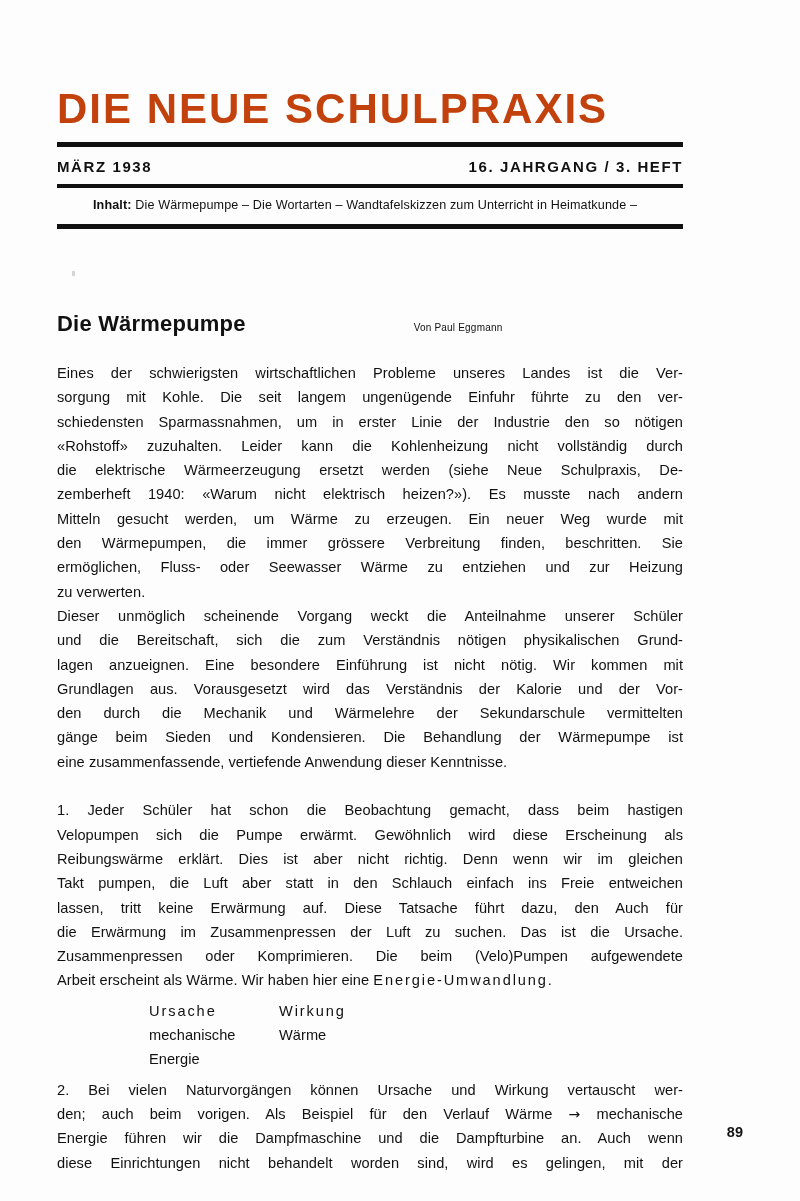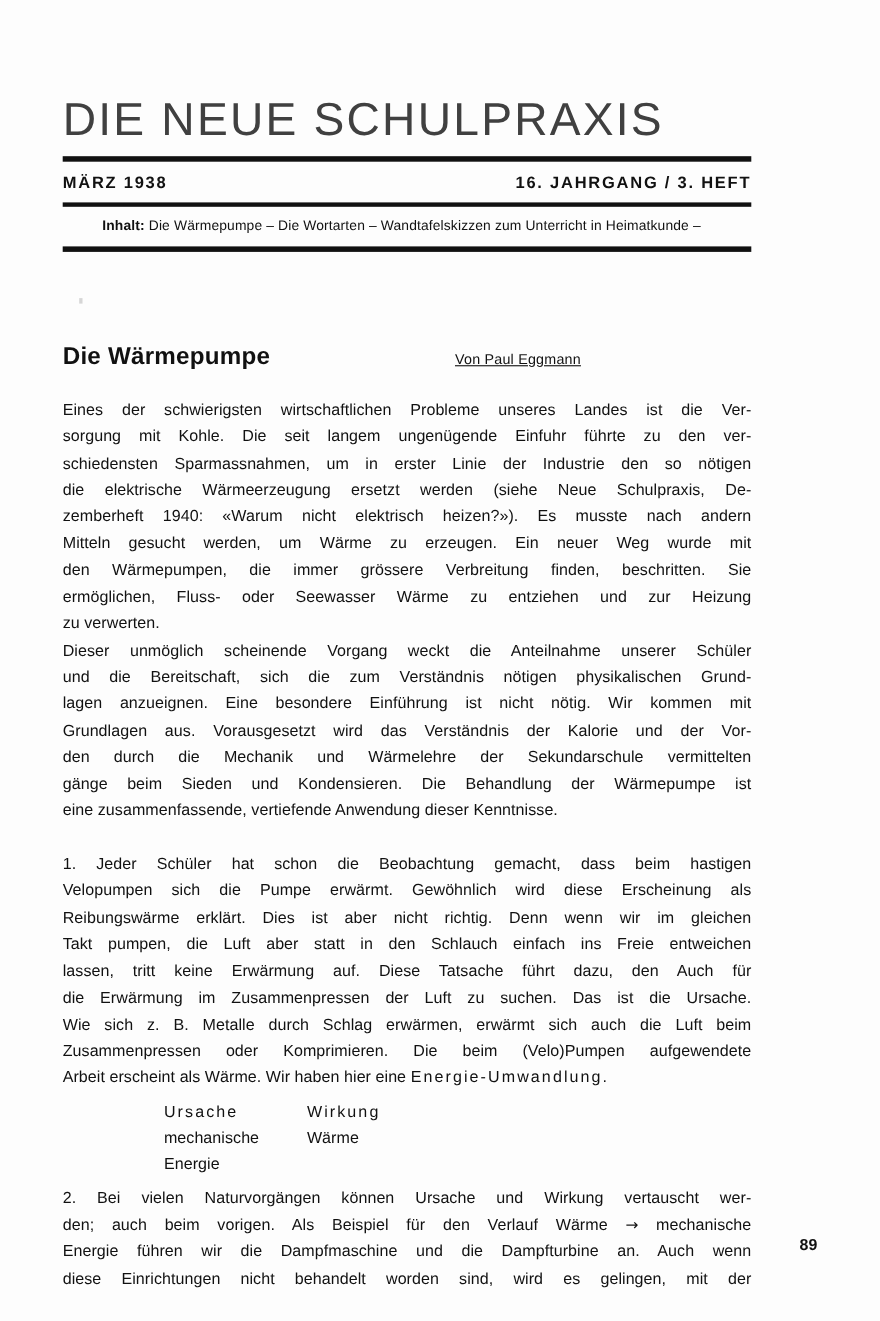--- a/index.html
+++ b/index.html
@@ -25,25 +25,25 @@
   .content {
     position: absolute;
     left: 57px;
     top: 0;
     width: 626px;
   }
 
   
   .masthead {
     margin-top: 86px;
-    font-weight: normal;
+    font-weight: bold;
     font-size: 42px;
     line-height: 46px;
     letter-spacing: 2.0px;
-    color: #404040;
+    color: #c2410c;
     transform: scaleX(1.0);
     transform-origin: left center;
     white-space: nowrap;
   }
   .rule-thick {
     height: 5px;
     background: #111111;
     margin-top: 10px;
   }
   .rule-medium {
@@ -80,26 +80,25 @@
     justify-content: flex-start;
     margin-top: 82px;
   }
   .article-title {
     font-size: 22px;
     font-weight: bold;
     letter-spacing: 0.2px;
     white-space: nowrap;
   }
   .article-author {
-    font-size: 13px;
+    font-size: 10px;
     font-weight: normal;
     letter-spacing: 0.2px;
     margin-left: 168px;
     white-space: nowrap;
-    text-decoration: underline;
   }
 
   .body-block {
     margin-top: 24px;
     font-size: 14.6px;
     line-height: 24.3px;
     text-align: justify;
     letter-spacing: 0.05px;
   }
   .body-block p { margin: 0; }
@@ -184,20 +183,21 @@
       <span class="article-title">Die Wärmepumpe</span>
       <span class="article-author">Von Paul Eggmann</span>
     </div>
 
     <div class="body-block">
 
       <p>
         <span class="ln">Eines der schwierigsten wirtschaftlichen Probleme unseres Landes ist die Ver-</span>
         <span class="ln">sorgung mit Kohle. Die seit langem ungenügende Einfuhr führte zu den ver-</span>
         <span class="ln">schiedensten Sparmassnahmen, um in erster Linie der Industrie den so nötigen</span>
+        <span class="ln">«Rohstoff» zuzuhalten. Leider kann die Kohlenheizung nicht vollständig durch</span>
         <span class="ln">die elektrische Wärmeerzeugung ersetzt werden (siehe Neue Schulpraxis, De-</span>
         <span class="ln">zemberheft 1940: «Warum nicht elektrisch heizen?»). Es musste nach andern</span>
         <span class="ln">Mitteln gesucht werden, um Wärme zu erzeugen. Ein neuer Weg wurde mit</span>
         <span class="ln">den Wärmepumpen, die immer grössere Verbreitung finden, beschritten. Sie</span>
         <span class="ln">ermöglichen, Fluss- oder Seewasser Wärme zu entziehen und zur Heizung</span>
         <span class="ln last">zu verwerten.</span>
       </p>
 
       <p>
         <span class="ln">Dieser unmöglich scheinende Vorgang weckt die Anteilnahme unserer Schüler</span>
@@ -211,21 +211,20 @@
 
       <div class="para-gap"></div>
 
       <p>
         <span class="ln">1. Jeder Schüler hat schon die Beobachtung gemacht, dass beim hastigen</span>
         <span class="ln">Velopumpen sich die Pumpe erwärmt. Gewöhnlich wird diese Erscheinung als</span>
         <span class="ln">Reibungswärme erklärt. Dies ist aber nicht richtig. Denn wenn wir im gleichen</span>
         <span class="ln">Takt pumpen, die Luft aber statt in den Schlauch einfach ins Freie entweichen</span>
         <span class="ln">lassen, tritt keine Erwärmung auf. Diese Tatsache führt dazu, den Auch für</span>
         <span class="ln">die Erwärmung im Zusammenpressen der Luft zu suchen. Das ist die Ursache.</span>
-        <span class="ln">Wie sich z. B. Metalle durch Schlag erwärmen, erwärmt sich auch die Luft beim</span>
         <span class="ln">Zusammenpressen oder Komprimieren. Die beim (Velo)Pumpen aufgewendete</span>
         <span class="ln last"><span>Arbeit erscheint als Wärme. Wir haben hier eine </span><span class="spaced">Energie-Umwandlung.</span></span>
       </p>
 
       <div class="ce-table">
         <div class="ce-row">
           <span class="ce-col-a ce-head">Ursache</span>
           <span class="ce-col-b ce-head">Wirkung</span>
         </div>
         <div class="ce-row">

